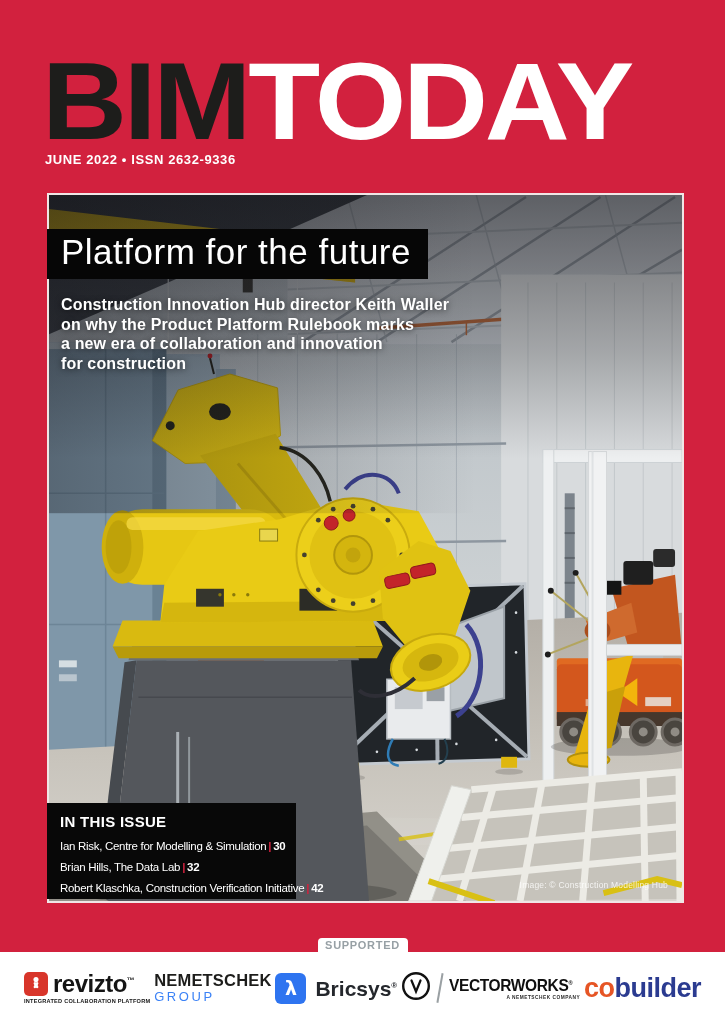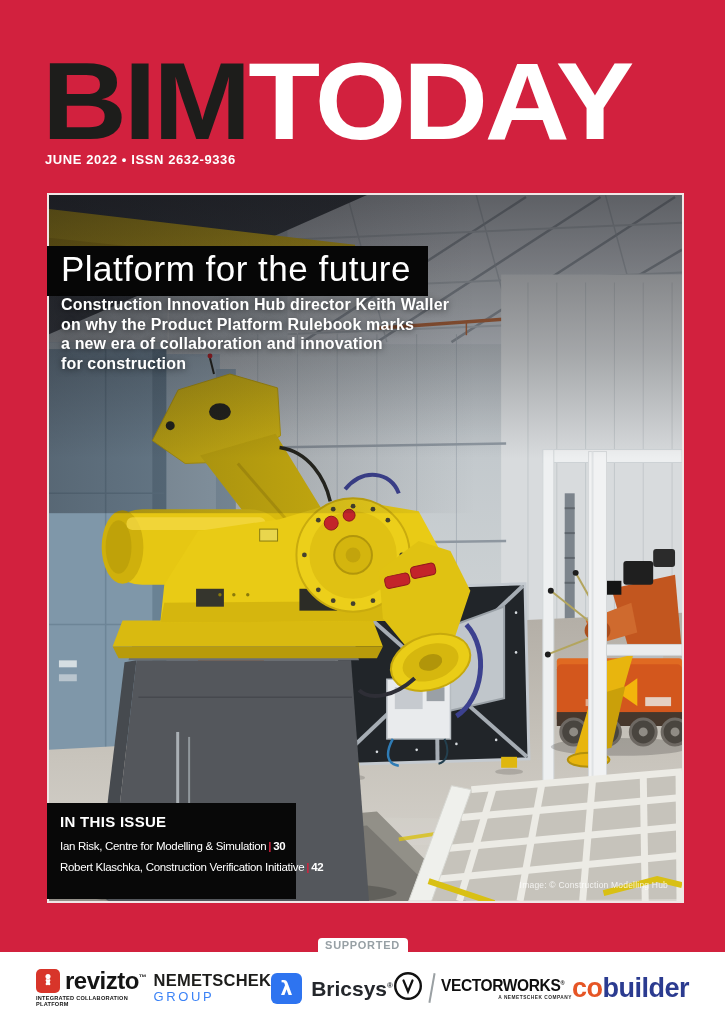--- a/index.html
+++ b/index.html
@@ -9,42 +9,42 @@
   .masthead{position:absolute;left:42px;top:46px;font-size:110px;font-weight:800;
             letter-spacing:-3px;line-height:1;color:#1D1D1B;white-space:nowrap;
             transform:scaleX(1.07);transform-origin:left center;}
   .masthead .white{color:#ffffff;}
   .issue-line{position:absolute;left:45px;top:152px;font-size:13px;font-weight:700;
               color:#fff;letter-spacing:.6px;}
   
   .photo{position:absolute;left:47px;top:193px;width:637px;height:710px;
          border:2px solid #f0e6e6;box-sizing:border-box;background:#aab2b9;}
   .photo svg{display:block;width:100%;height:100%;}
-  .headline-bar{position:absolute;left:-2px;top:51px;background:#060606;color:#fff;
+  .headline-bar{position:absolute;left:-2px;top:34px;background:#060606;color:#fff;
                 font-size:35px;font-weight:400;letter-spacing:.5px;
                 padding:3px 17px 7px 14px;white-space:nowrap;}
   .subhead{position:absolute;left:12px;top:100px;color:#fff;font-size:16px;
            font-weight:700;line-height:19.5px;letter-spacing:.15px;
            text-shadow:0 1px 6px rgba(0,0,0,.6);}
   .issue-box{position:absolute;left:-2px;top:608px;width:249px;height:96px;
              background:#080808;color:#fff;box-sizing:border-box;padding:10px 0 0 13px;}
   .issue-box .ib-head{font-size:15px;font-weight:800;letter-spacing:.3px;margin-bottom:6px;}
   .issue-item{font-size:11.5px;line-height:21px;font-weight:400;letter-spacing:-.3px;white-space:nowrap;}
   .issue-item .sep{color:#D2213E;font-weight:800;margin:0 2px;}
   .issue-item .pg{font-weight:800;}
   .credit{position:absolute;right:14px;bottom:11px;font-size:8.5px;
           color:rgba(255,255,255,.8);letter-spacing:.2px;}
   
   .tab{position:absolute;left:50%;top:938px;transform:translateX(-50%);
        width:90px;height:14px;background:#fff;border-radius:4px 4px 0 0;
        font-size:11px;font-weight:700;color:#97a0a5;letter-spacing:.7px;
        text-align:center;line-height:15px;}
   .footer{position:absolute;left:0;top:952px;width:725px;height:72px;background:#fff;
           display:flex;align-items:center;justify-content:space-between;
-          padding:0 36px;box-sizing:border-box;}
+          padding:0 24px;box-sizing:border-box;}
   .sp{display:flex;flex-direction:column;justify-content:center;}
   
   .rv-row{display:flex;align-items:center;}
   .rv-icon{width:24px;height:24px;background:#D8352A;border-radius:5px;
            display:flex;align-items:center;justify-content:center;}
   .rv-name{font-size:24px;font-weight:700;color:#141414;letter-spacing:-.5px;margin-left:5px;line-height:1;}
   .rv-name sup{font-size:8px;font-weight:700;}
   .rv-tag{font-size:5.6px;font-weight:700;color:#141414;letter-spacing:.24px;margin-top:2.5px;}
   
   .nm1{font-size:16.5px;font-weight:800;color:#1d1d1b;letter-spacing:.2px;line-height:1.05;}
@@ -385,20 +385,21 @@
     <div class="subhead">
       <div>Construction Innovation Hub director Keith Waller</div>
       <div>on why the Product Platform Rulebook marks</div>
       <div>a new era of collaboration and innovation</div>
       <div>for construction</div>
     </div>
 
     <div class="issue-box">
       <div class="ib-head">IN THIS ISSUE</div>
       <div class="issue-item"><span>Ian Risk, Centre for Modelling &amp; Simulation</span><span class="sep">|</span><span class="pg">30</span></div>
+      <div class="issue-item"><span>Brian Hills, The Data Lab</span><span class="sep">|</span><span class="pg">32</span></div>
       <div class="issue-item"><span>Robert Klaschka, Construction Verification Initiative</span><span class="sep">|</span><span class="pg">42</span></div>
     </div>
 
     <div class="credit">Image: © Construction Modelling Hub</div>
   </div>
 
   <div class="tab">SUPPORTED BY</div>
 
   <div class="footer">
 

